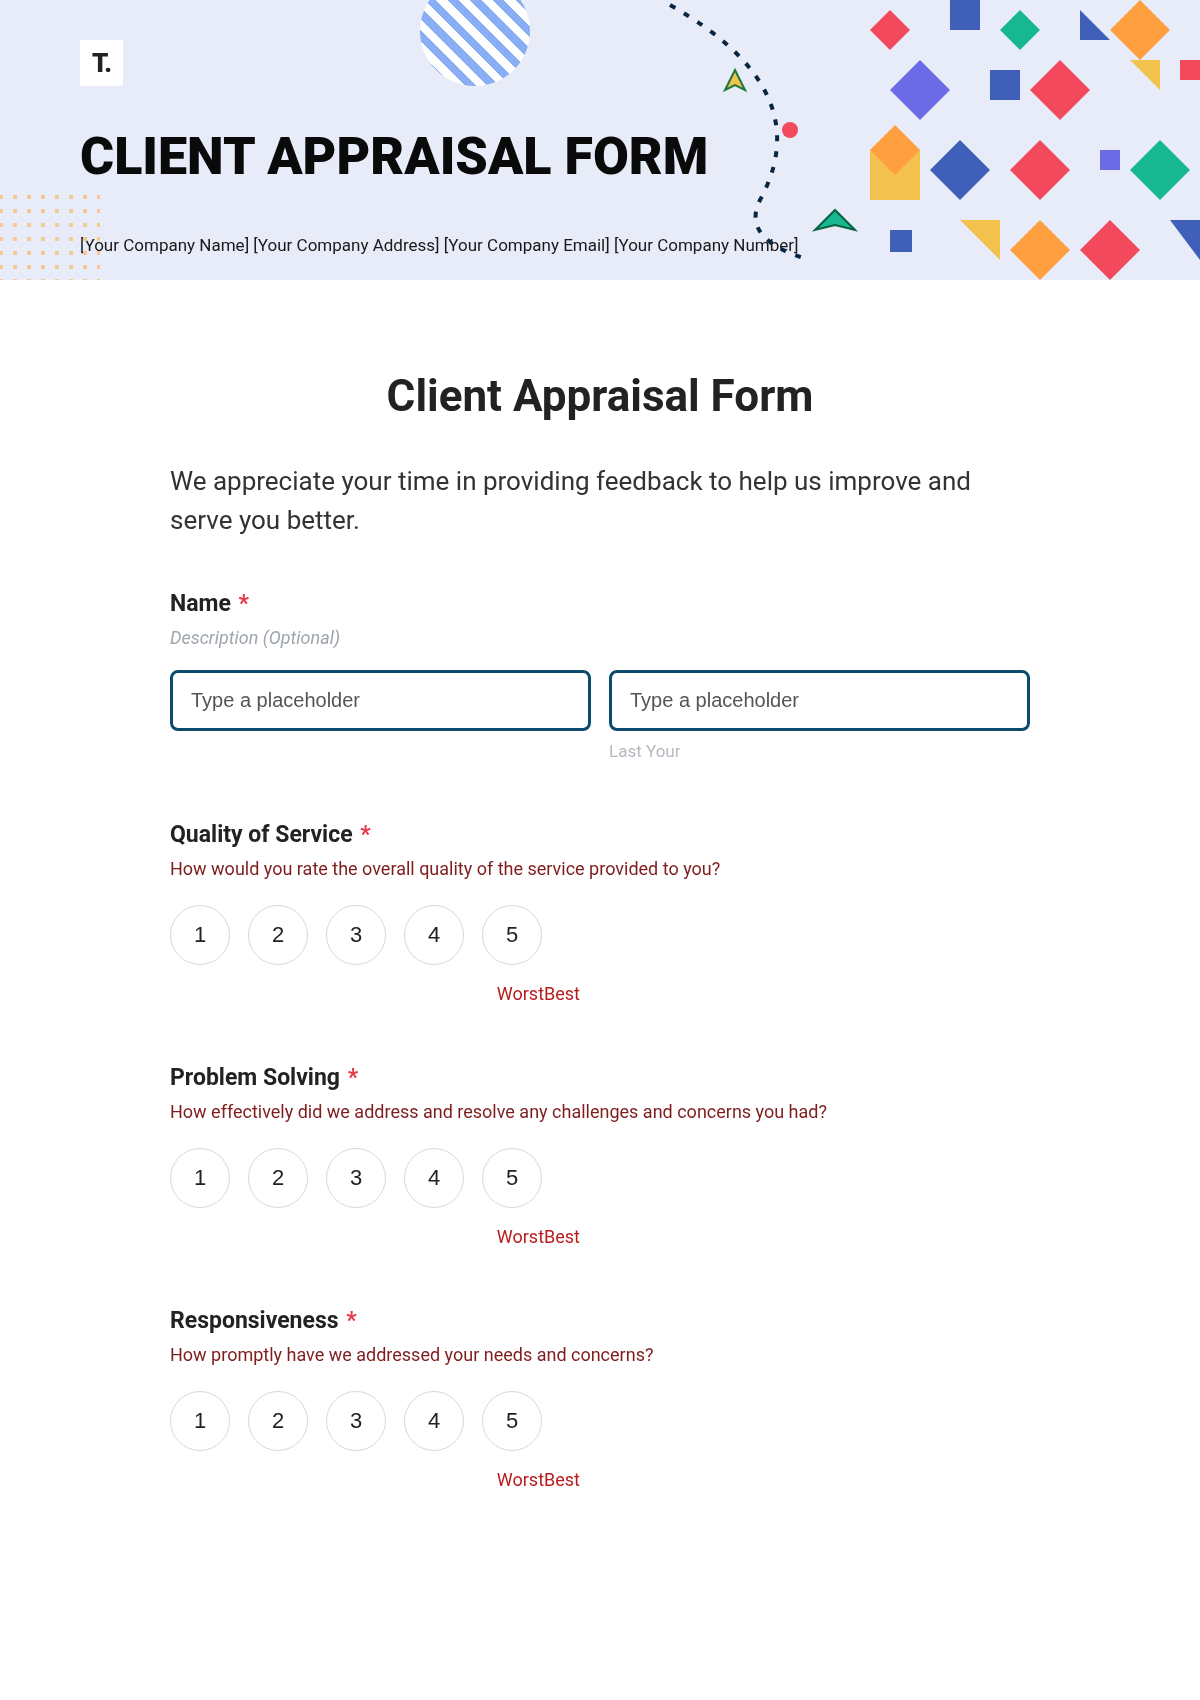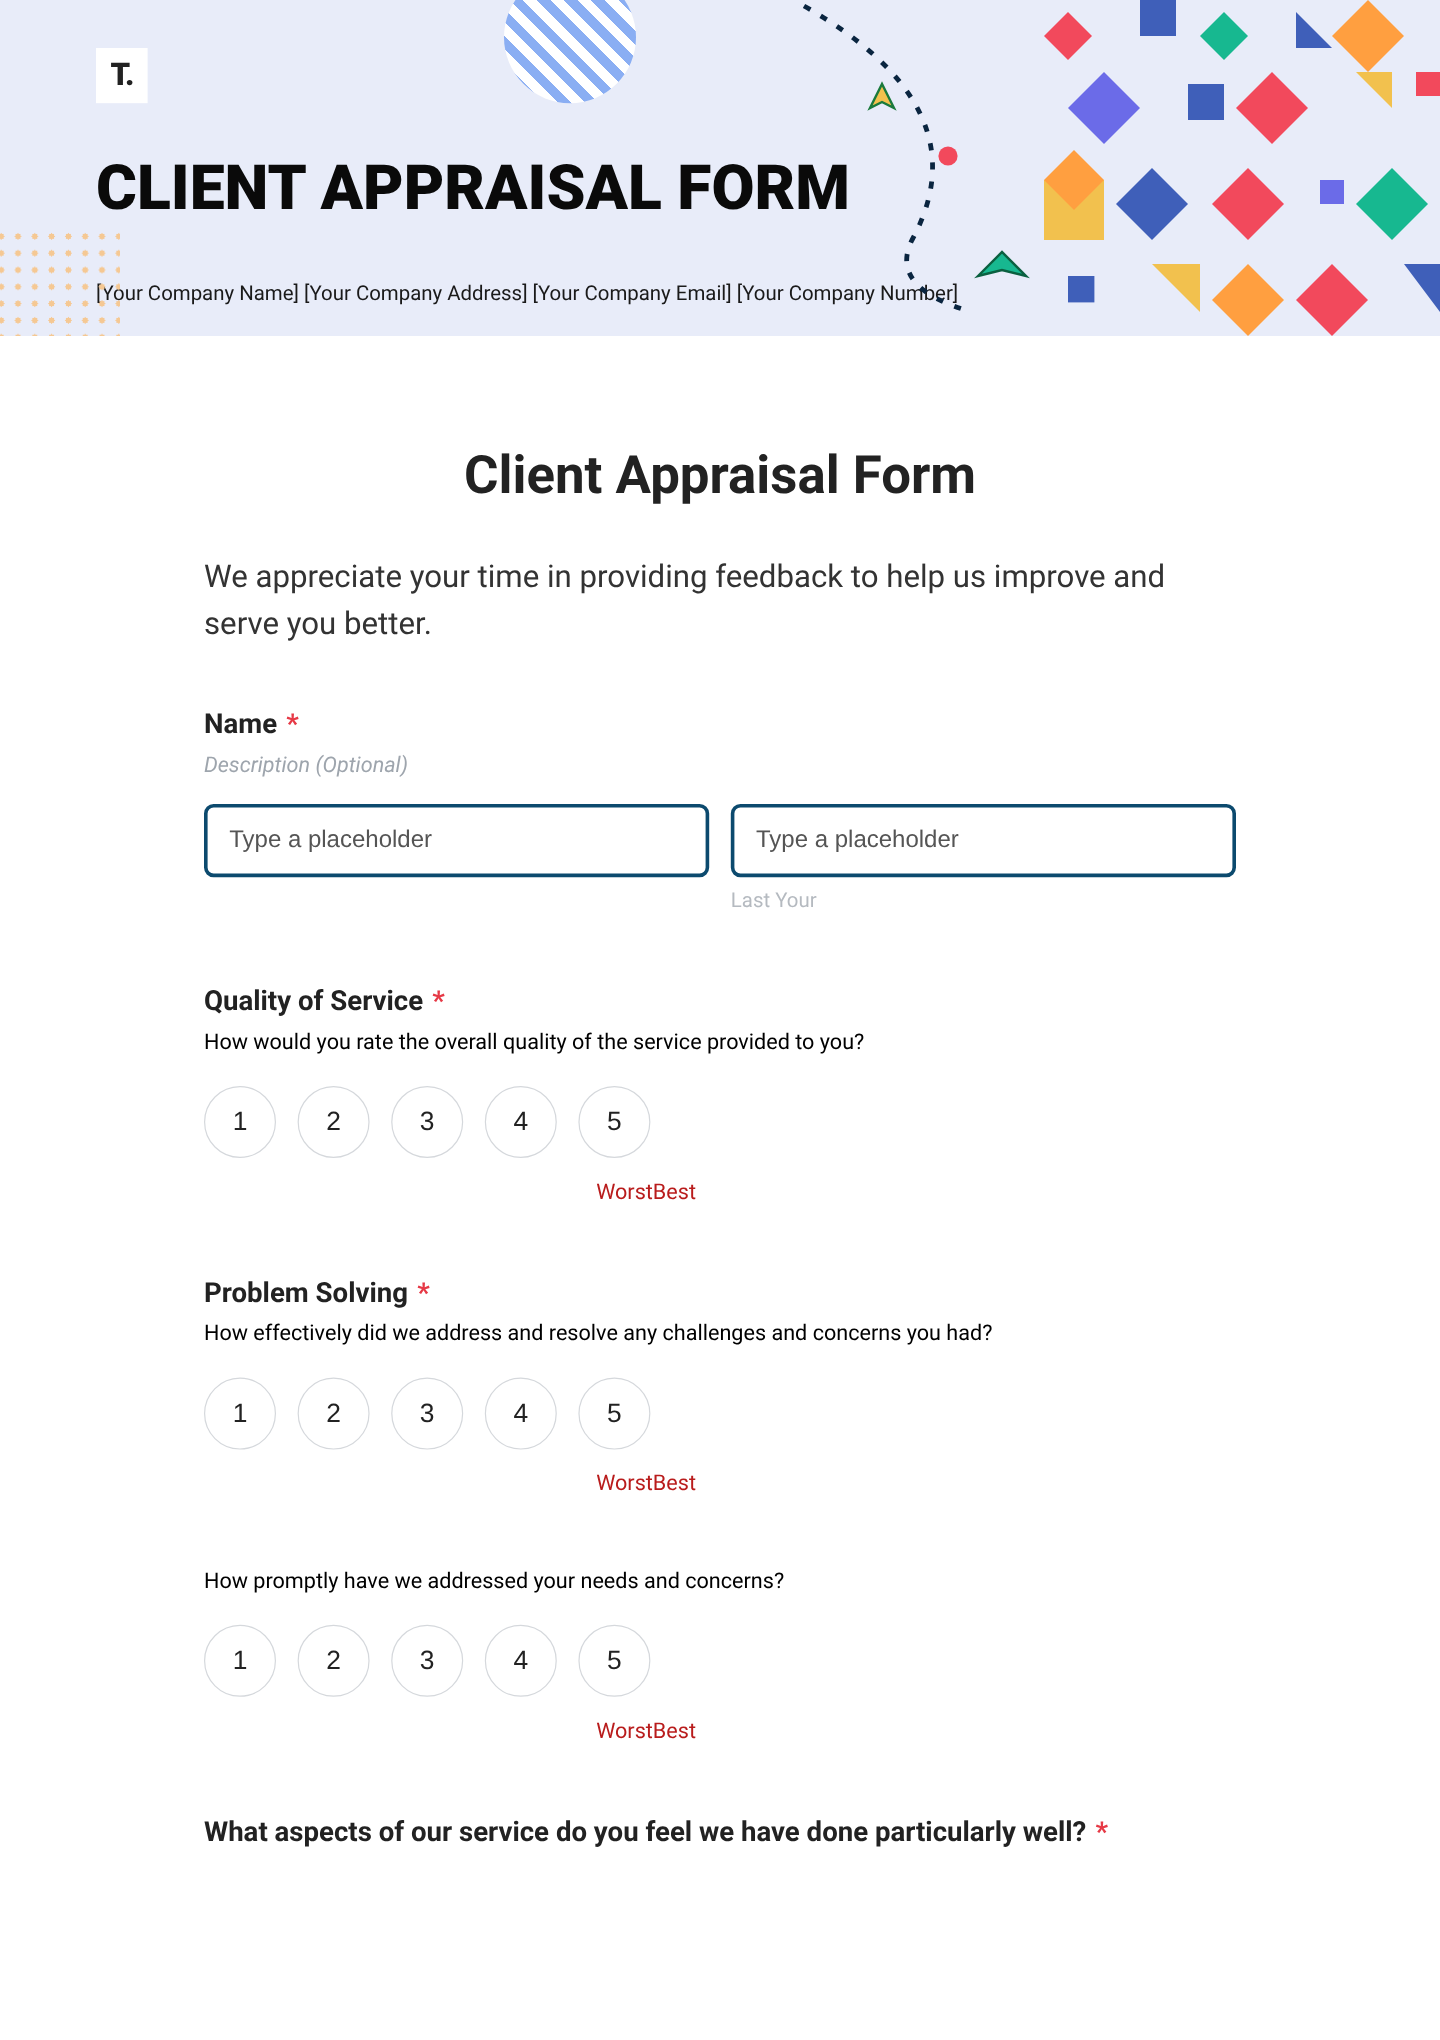--- a/index.html
+++ b/index.html
@@ -91,21 +91,21 @@
   }
   .req { color: #e63946; margin-left: 2px; }
   .field-desc {
     font-size: 18px;
     color: #9ea5ad;
     font-style: italic;
     margin-bottom: 22px;
   }
   .field-help {
     font-size: 18px;
-    color: #000000;
+    color: #7f1d1d;
     margin-bottom: 26px;
   }
   .name-row { display: flex; gap: 18px; }
   .name-col { flex: 1; }
   .text-input {
     width: 100%;
     padding: 16px 18px;
     font-size: 20px;
     border: 3px solid #0c4a6e;
     border-radius: 8px;
@@ -237,33 +237,31 @@
       <button class="rating-btn">4</button>
       <button class="rating-btn">5</button>
     </div>
     <div class="scale-labels">
       <span>Worst</span>
       <span>Best</span>
     </div>
   </div>
 
   <div class="field">
+    <div class="field-label">
+      <span>Responsiveness</span>
+      <span class="req">*</span>
+    </div>
     <div class="field-help">How promptly have we addressed your needs and concerns?</div>
     <div class="rating-row">
       <button class="rating-btn">1</button>
       <button class="rating-btn">2</button>
       <button class="rating-btn">3</button>
       <button class="rating-btn">4</button>
       <button class="rating-btn">5</button>
     </div>
     <div class="scale-labels">
       <span>Worst</span>
       <span>Best</span>
     </div>
   </div>
 
-  <div class="field" style="margin-bottom:0;">
-    <div class="field-label">
-      <span>What aspects of our service do you feel we have done particularly well?</span>
-      <span class="req">*</span>
-    </div>
-  </div>
 </div>
 
 </body></html>

